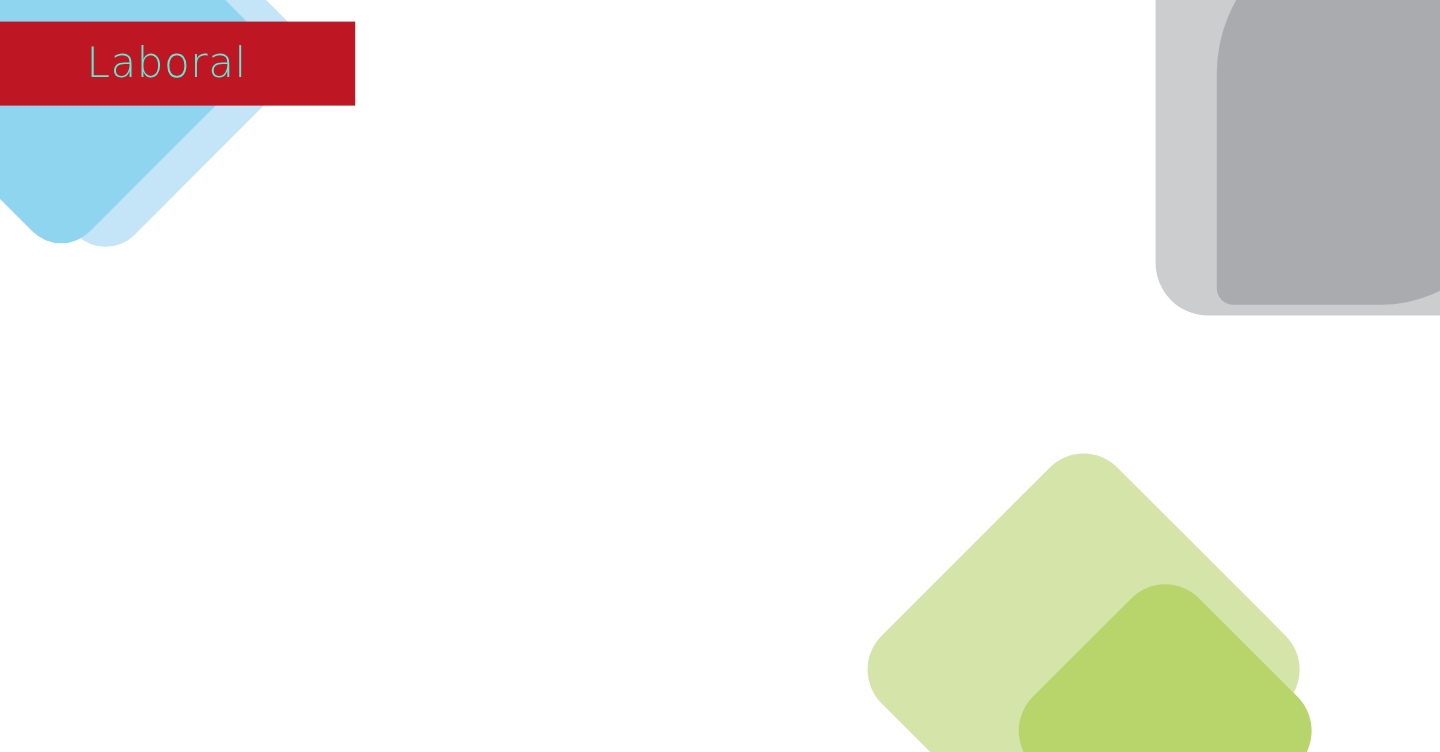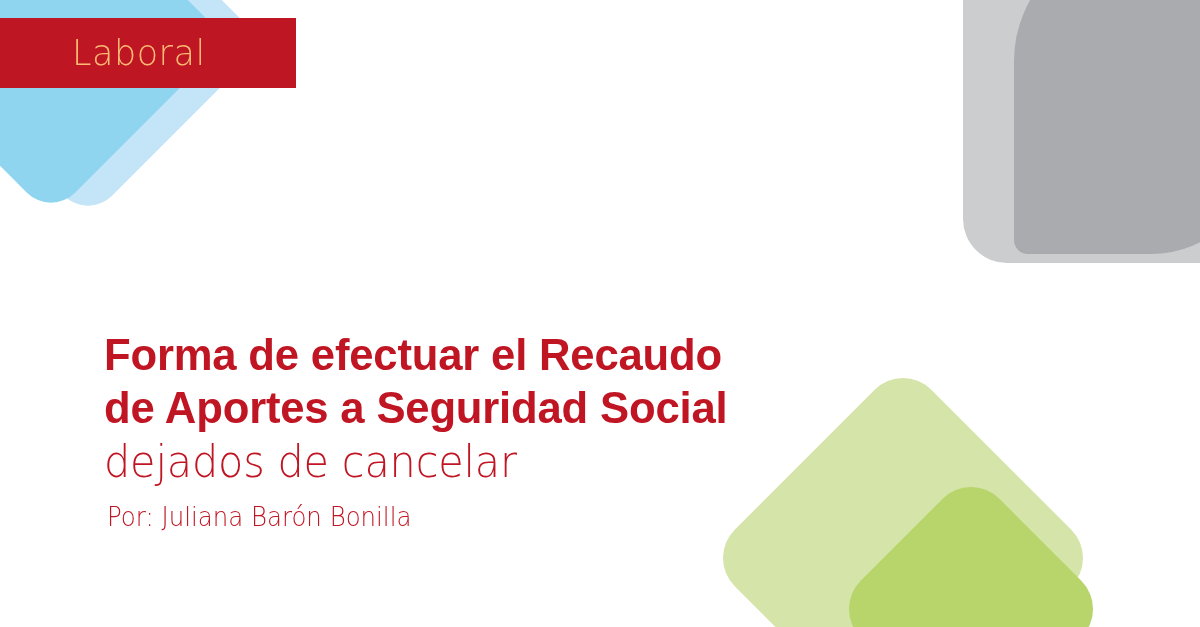--- a/index.html
+++ b/index.html
@@ -90,21 +90,21 @@
     left: 0;
     top: 18px;
     width: 296px;
     height: 70px;
     background: #be1622;
     display: flex;
     align-items: center;
     z-index: 5;
   }
   .category-label {
-    color: #fdba74;
+    color: #5eead4;
     font-size: 35px;
     font-weight: 300;
     letter-spacing: 0.5px;
     margin-left: 72px;
     line-height: 1;
     font-family: "DejaVu Sans", sans-serif;
   }
 
   
   .headline-block {
@@ -165,20 +165,14 @@
 
   <div class="deco">
     <div class="green-shape green-back"></div>
     <div class="green-shape green-front"></div>
   </div>
 
   <div class="category-banner">
     <span class="category-label">Laboral</span>
   </div>
 
-  <div class="headline-block">
-    <div class="headline-line">Forma de efectuar el Recaudo</div>
-    <div class="headline-line">de Aportes a Seguridad Social</div>
-    <div class="subhead-line">dejados de cancelar</div>
-    <div class="byline">Por: Juliana Barón Bonilla</div>
-  </div>
 
 </div>
 
 </body></html>

